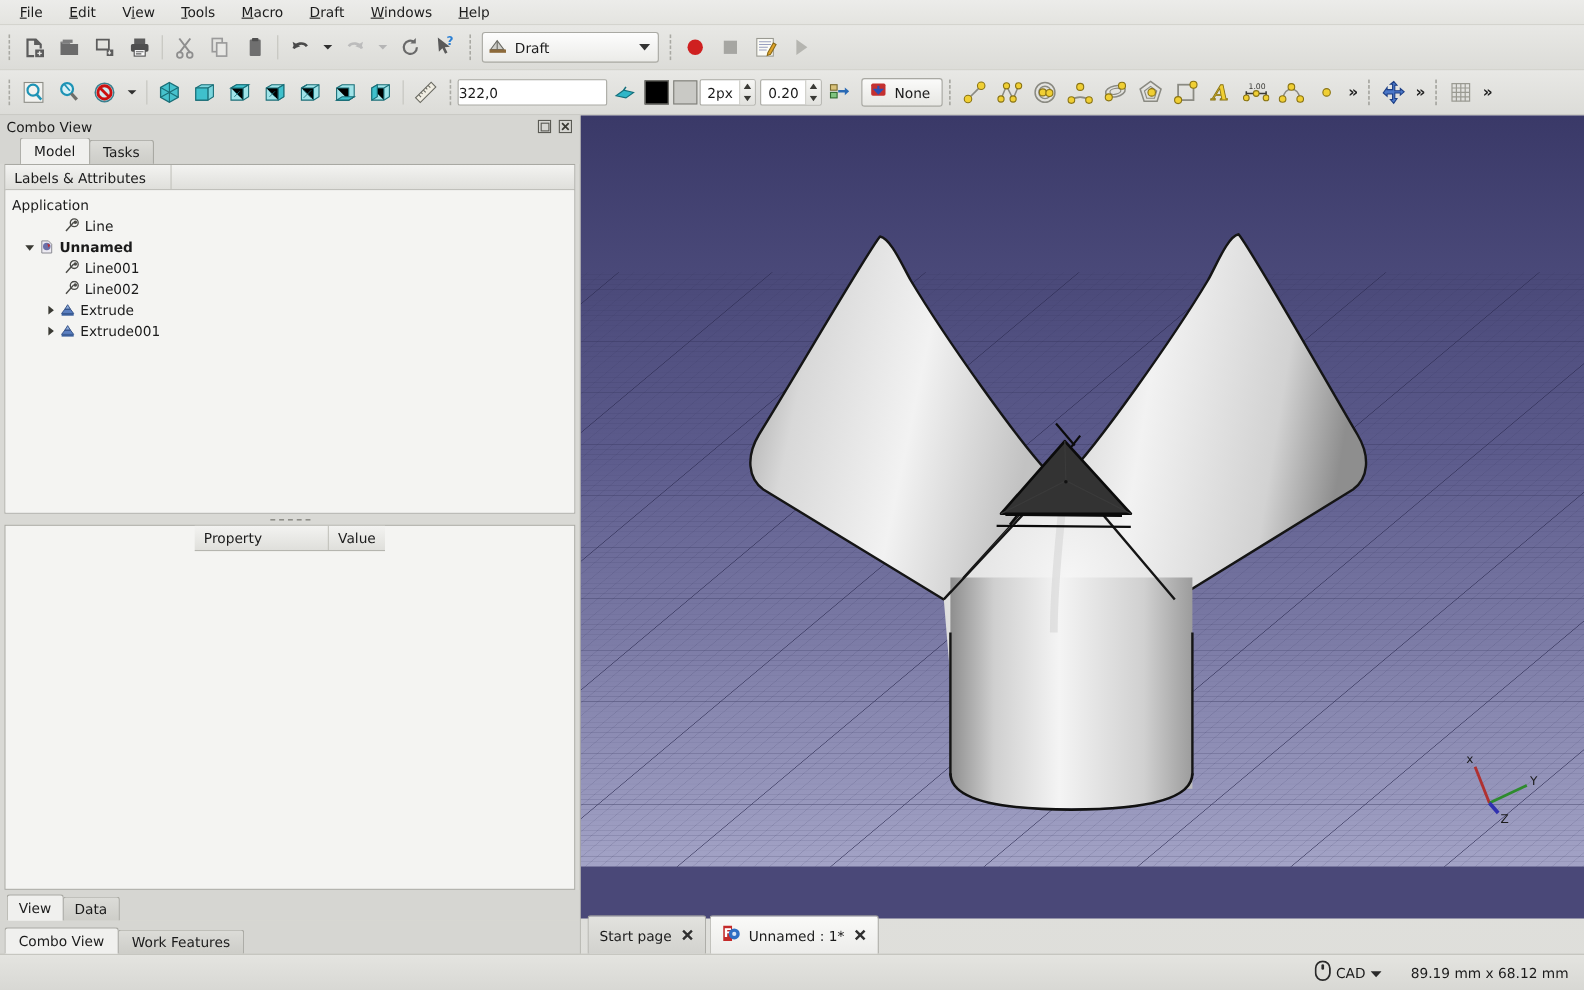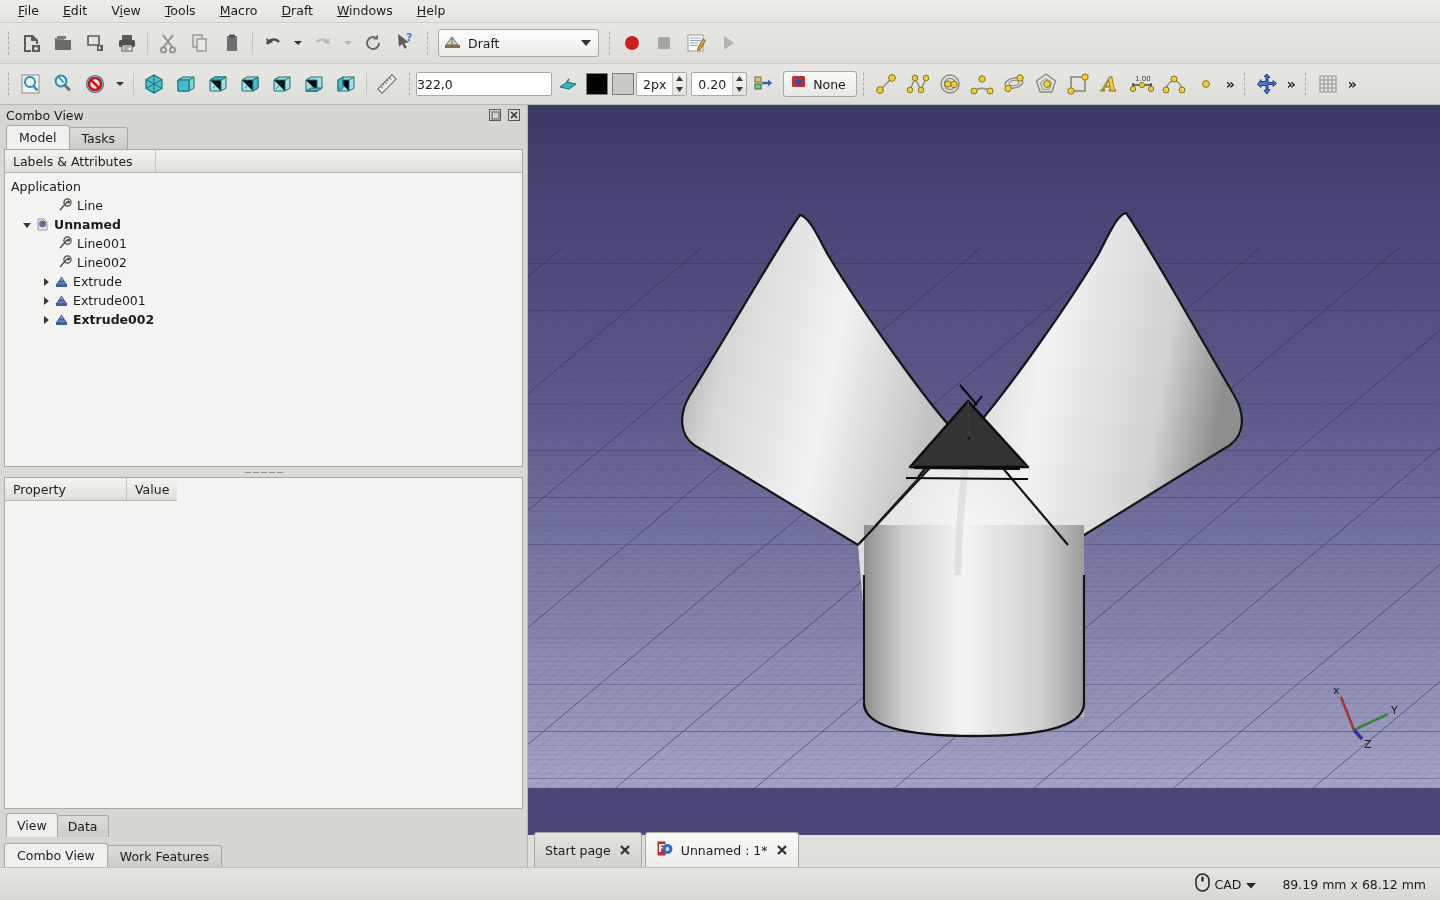--- a/index.html
+++ b/index.html
@@ -68,21 +68,21 @@
   .body{flex:1;display:flex;min-height:0;}
   .left{width:527px;flex:0 0 527px;display:flex;flex-direction:column;background:#d9d9d5;
         border-right:1px solid #b5b5af;}
   .right{flex:1;display:flex;flex-direction:column;min-width:0;}
 
   .dockhdr{height:20px;display:flex;align-items:center;padding:0 6px;font-size:12.5px;
     background:#d6d6d2;}
   .dockhdr .t{flex:1;}
   .dockbtn{width:14px;height:14px;margin-left:5px;}
 
-  .tabs{display:flex;align-items:flex-end;height:24px;padding-left:6px;background:#d6d6d2;}
+  .tabs{display:flex;align-items:flex-end;height:24px;padding-left:18px;background:#d6d6d2;}
   .tab{height:21px;padding:0 12px;display:flex;align-items:center;font-size:12.5px;
     border:1px solid #a9a9a3;border-bottom:none;border-radius:3px 3px 0 0;
     background:linear-gradient(#dcdcd8,#cdcdc8);margin-right:-1px;}
   .tab.active{background:#f0f0ee;height:23px;position:relative;z-index:2;}
 
   .treewrap{flex:1;display:flex;flex-direction:column;margin:0 4px;
     border:1px solid #a9a9a3;background:#f4f4f2;min-height:0;}
   .colhdr{display:flex;height:22px;background:linear-gradient(#f3f3f1,#dfdfdb);
     border-bottom:1px solid #b5b5af;}
   .colhdr .c{display:flex;align-items:center;padding:0 8px;font-size:12.5px;
@@ -93,21 +93,21 @@
   .twist{width:14px;height:14px;display:flex;align-items:center;justify-content:center;}
   .ticon{width:17px;height:15px;display:flex;align-items:center;justify-content:center;margin-right:3px;}
   .tlabel.bold{font-weight:bold;}
 
   .splitter{height:10px;display:flex;align-items:center;justify-content:center;}
   .splitter .dots{width:40px;height:3px;
     background-image:radial-gradient(#8e8e88 45%,transparent 46%);
     background-size:8px 3px;background-repeat:repeat-x;}
 
   .propwrap{height:330px;flex:0 0 330px;margin:0 4px;border:1px solid #a9a9a3;background:#f4f4f2;
-    display:flex;}
+    display:flex;flex-direction:column;align-items:center;}
   .propbody{flex:1;background:#f4f4f2;}
 
   .subtabs{display:flex;align-items:flex-end;height:26px;padding:2px 0 0 6px;background:#d6d6d2;}
   .docktabs{display:flex;align-items:flex-end;height:28px;padding:2px 0 0 4px;background:#d6d6d2;}
 
   
   .view3d{flex:1;position:relative;overflow:hidden;background:#4a4878;}
   .view3d svg{position:absolute;left:0;top:0;}
 
   
@@ -655,36 +655,20 @@
             <span class="ticon">
               <svg width="15" height="15" viewBox="0 0 15 15">
                 <path d="M2 11h11l-3-4H5z" fill="#5b7fc0" stroke="#2d4a80" stroke-width=".8"></path>
                 <path d="M5 7l2.5-4L10 7z" fill="#8aa8d8" stroke="#2d4a80" stroke-width=".8"></path>
                 <rect x="2" y="11" width="11" height="2" fill="#3a5f9c"></rect>
               </svg>
             </span>
             <span class="tlabel">Extrude001</span>
           </div>
 
-          <div class="trow">
-            <span class="ind" style="width:28px;"></span>
-            <span class="twist">
-              <svg width="10" height="10" viewBox="0 0 10 10">
-                  <path d="M3 1v8l5-4z" fill="#3a3a34"></path>
-                </svg>
-            </span>
-            <span class="ticon">
-              <svg width="15" height="15" viewBox="0 0 15 15">
-                <path d="M2 11h11l-3-4H5z" fill="#5b7fc0" stroke="#2d4a80" stroke-width=".8"></path>
-                <path d="M5 7l2.5-4L10 7z" fill="#8aa8d8" stroke="#2d4a80" stroke-width=".8"></path>
-                <rect x="2" y="11" width="11" height="2" fill="#3a5f9c"></rect>
-              </svg>
-            </span>
-            <span class="tlabel bold">Extrude002</span>
-          </div>
 
         </div>
       </div>
 
       <div class="splitter">
         <div class="dots"></div>
       </div>
 
       <div class="propwrap">
         <div class="colhdr">

